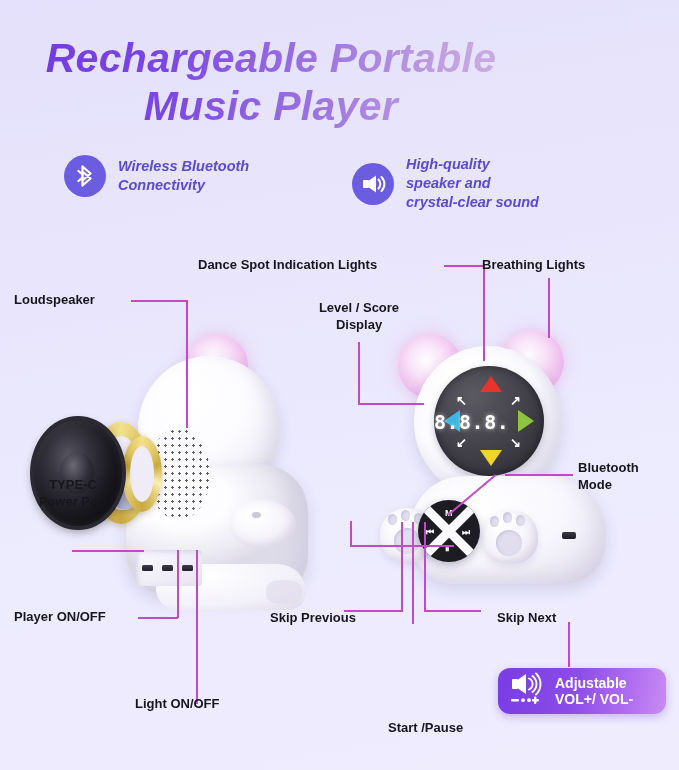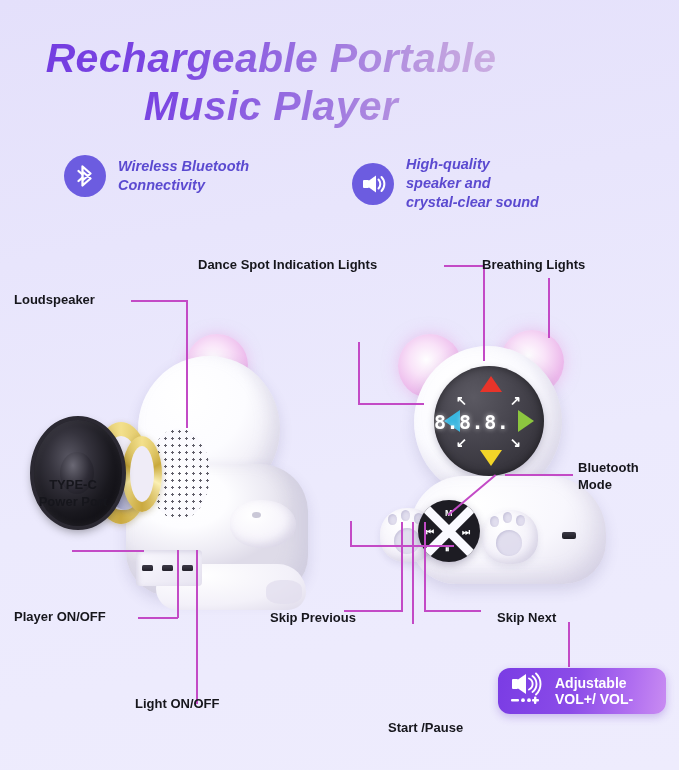--- a/index.html
+++ b/index.html
@@ -336,20 +336,22 @@
 
   <div class="ln lnv" style="left:568px;top:390px;height:45px;"></div>
 
   <div class="cl" style="left:14px;top:60px;">Loudspeaker</div>
   <div class="cl ctr" style="left:18px;top:245px;width:110px;">TYPE-C
 Power Port</div>
   <div class="cl" style="left:14px;top:377px;">Player ON/OFF</div>
   <div class="cl" style="left:135px;top:464px;">Light ON/OFF</div>
   <div class="cl" style="left:198px;top:25px;">Dance Spot Indication Lights</div>
   <div class="cl" style="left:482px;top:25px;">Breathing Lights</div>
+  <div class="cl ctr" style="left:300px;top:68px;width:118px;">Level / Score
+Display</div>
   <div class="cl" style="left:578px;top:228px;">Bluetooth
 Mode</div>
   <div class="cl" style="left:270px;top:378px;">Skip Previous</div>
   <div class="cl" style="left:497px;top:378px;">Skip Next</div>
   <div class="cl" style="left:388px;top:488px;">Start /Pause</div>
 </div>
 
 <div id="volBadge">
   <div style="flex:0 0 auto;">
     <svg width="40" height="36" viewBox="0 0 40 36" aria-hidden="true">

